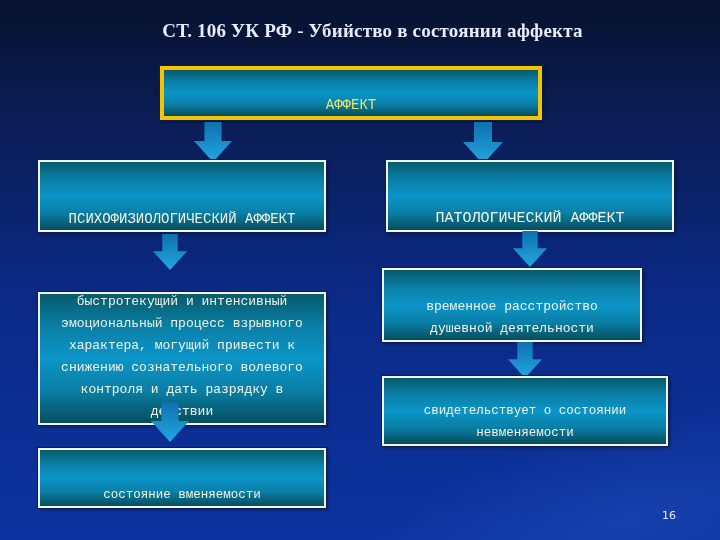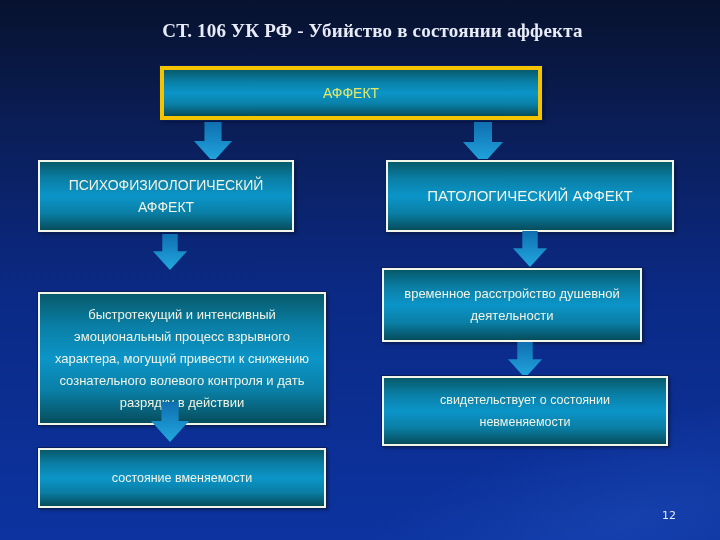--- a/index.html
+++ b/index.html
@@ -17,22 +17,22 @@
     position:absolute; left:0; top:20px; width:745px; text-align:center;
     font-family: "Liberation Serif", serif; font-weight:bold; font-size:19px;
     color:#e8ecf6; letter-spacing:0.2px;
   }
   .box {
     position:absolute; box-sizing:border-box;
     border:2px solid #f2f6e8;
     outline:1px solid #0a1e5a;
     background: linear-gradient(180deg, #075a6b 0%, #0a7fa6 25%, #0b95c8 50%, #0a7fa6 75%, #064d5c 100%);
     box-shadow: 2px 2px 3px rgba(0,0,0,0.4);
-    display:flex; align-items:center; justify-content:center; text-align:center;
-    color:#f1f4e4; font-family:Liberation Sans, sans-serif; font-size:13.5px; line-height:22px;
+    display:flex; align-items:flex-end; justify-content:center; text-align:center;
+    color:#f1f4e4; font-family:Liberation Mono, monospace; font-size:13.5px; line-height:22px;
     padding:0 8px;
   }
   .box.main {
     border:4px solid #f4c400; color:#e4e86a; font-size:14px;
   }
   .box span { display:block; }
   .arrow {
     position:absolute; width:40px; height:42px;
   }
   .arrow svg { width:100%; height:100%; display:block; }
@@ -62,21 +62,21 @@
       </defs>
       <polygon points="11,0 29,0 29,20 40,20 20,42 0,20 11,20" fill="url(#ag1)"></polygon>
     </svg>
 </div>
 <div class="arrow" style="left:463px; top:122px; height:42px;">
   <svg viewBox="0 0 40 42">
       <polygon points="11,0 29,0 29,20 40,20 20,42 0,20 11,20" fill="url(#ag1)"></polygon>
     </svg>
 </div>
 
-<div class="box" style="left:38px; top:160px; width:256px; height:72px; font-size:14px;">
+<div class="box" style="left:38px; top:160px; width:288px; height:72px; font-size:14px;">
   <span>ПСИХОФИЗИОЛОГИЧЕСКИЙ АФФЕКТ</span>
 </div>
 
 <div class="arrow" style="left:150px; top:234px; height:36px;">
   <svg viewBox="0 0 40 42">
       <polygon points="11,0 29,0 29,20 40,20 20,42 0,20 11,20" fill="url(#ag1)"></polygon>
     </svg>
 </div>
 
 <div class="box" style="left:38px; top:268px; width:288px; height:133px; font-size:13px;margin-top:24px;">
@@ -106,17 +106,17 @@
 <div class="box" style="left:382px; top:268px; width:260px; height:74px; font-size:13px;">
   <span>временное расстройство душевной деятельности</span>
 </div>
 
 <div class="arrow" style="left:505px; top:342px; height:36px;">
   <svg viewBox="0 0 40 42">
       <polygon points="11,0 29,0 29,20 40,20 20,42 0,20 11,20" fill="url(#ag1)"></polygon>
     </svg>
 </div>
 
-<div class="box" style="left:382px; top:376px; width:286px; height:70px; font-size:12.5px; padding:16px 30px;">
+<div class="box" style="left:382px; top:376px; width:286px; height:70px; font-size:12.5px; padding:0 30px;">
   <span>свидетельствует о состоянии невменяемости</span>
 </div>
 
-<div class="pagenum">12</div>
+<div class="pagenum">16</div>
 
 </body></html>

